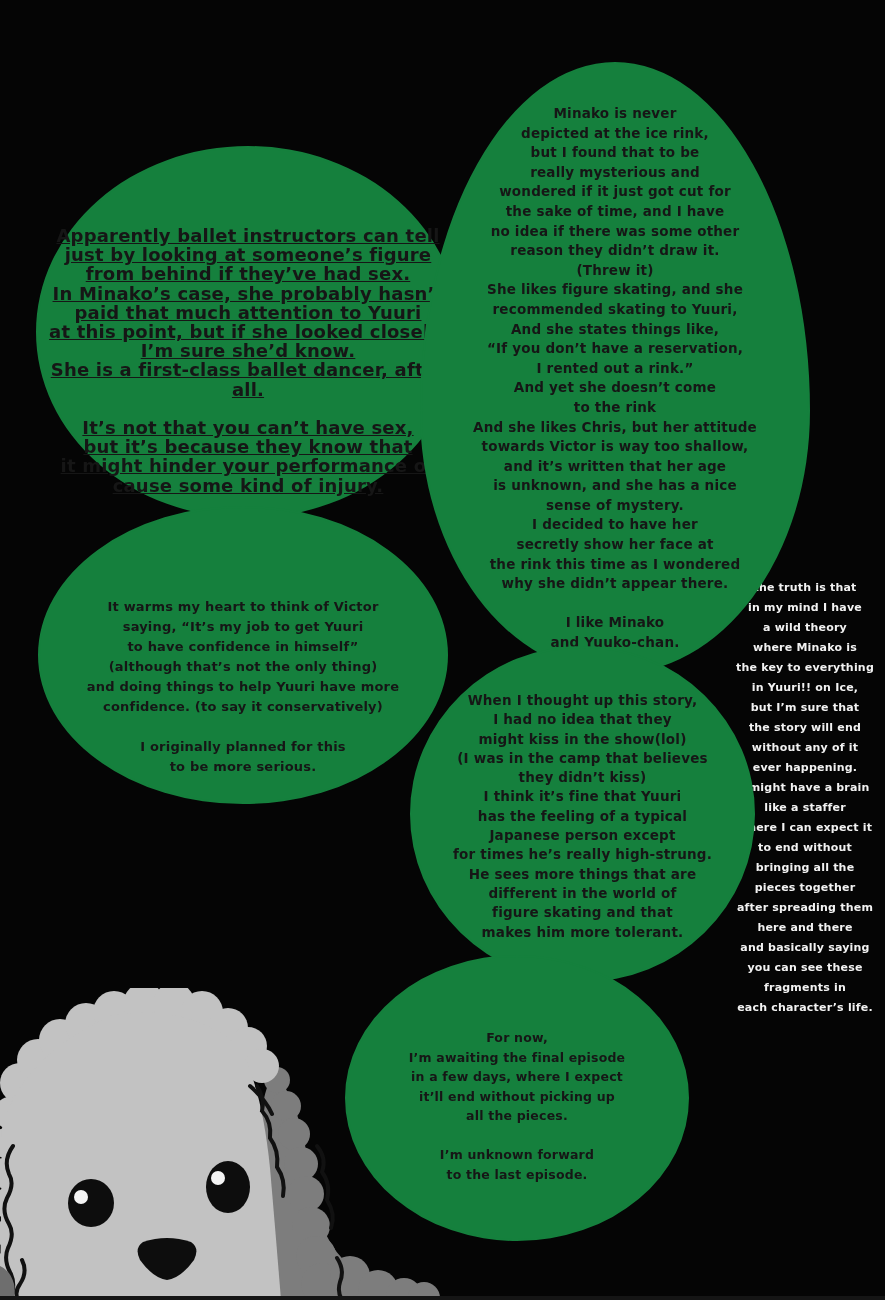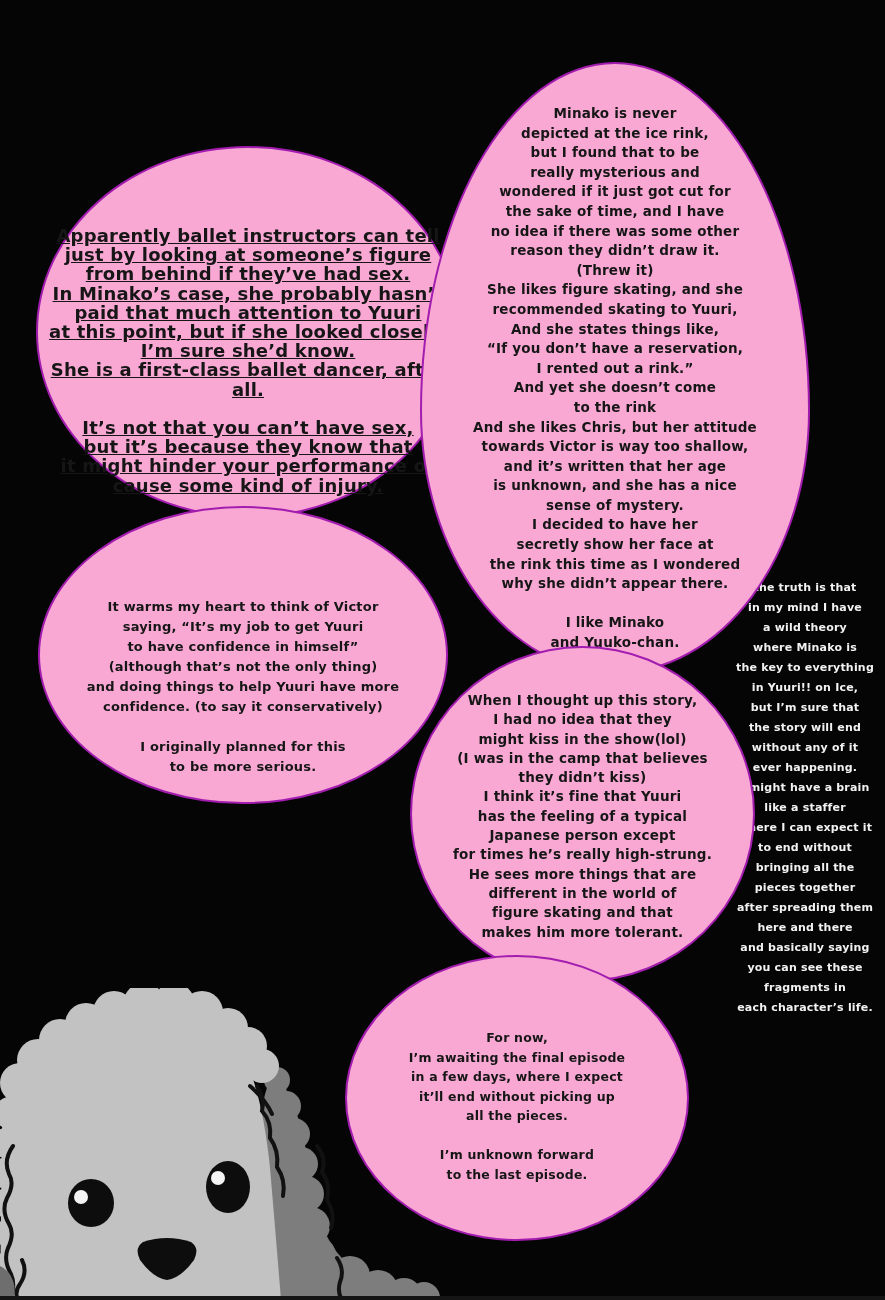--- a/index.html
+++ b/index.html
@@ -2,21 +2,21 @@
 <html><head>
 <meta charset="utf-8">
 <style>
   html,body{margin:0;padding:0;background:#000;}
   .page{
     position:relative;width:885px;height:1300px;overflow:hidden;
     background:#050505;
     font-family:"DejaVu Sans",sans-serif;
   }
   .bubble{
-    position:absolute;background:#f9a8d4;border:2px solid #a21caf;box-sizing:border-box;
+    position:absolute;background:#15803d;border:2px solid #15803d;box-sizing:border-box;
   }
   .bubble-text{
     position:absolute;left:6px;right:6px;text-align:center;
     font-weight:700;color:#161616;white-space:pre-line;letter-spacing:.2px;
   }
   .b-a{left:36px;top:146px;width:424px;height:372px;border-radius:50%;z-index:1;}
   .b-b{left:420px;top:62px;width:390px;height:612px;border-radius:50% / 57% 57% 43% 43%;z-index:3;}
   .b-c{left:38px;top:506px;width:410px;height:298px;border-radius:50%;z-index:2;}
   .b-d{left:410px;top:646px;width:345px;height:336px;border-radius:50%;z-index:4;}
   .b-e{left:345px;top:955px;width:344px;height:286px;border-radius:50%;z-index:5;}

